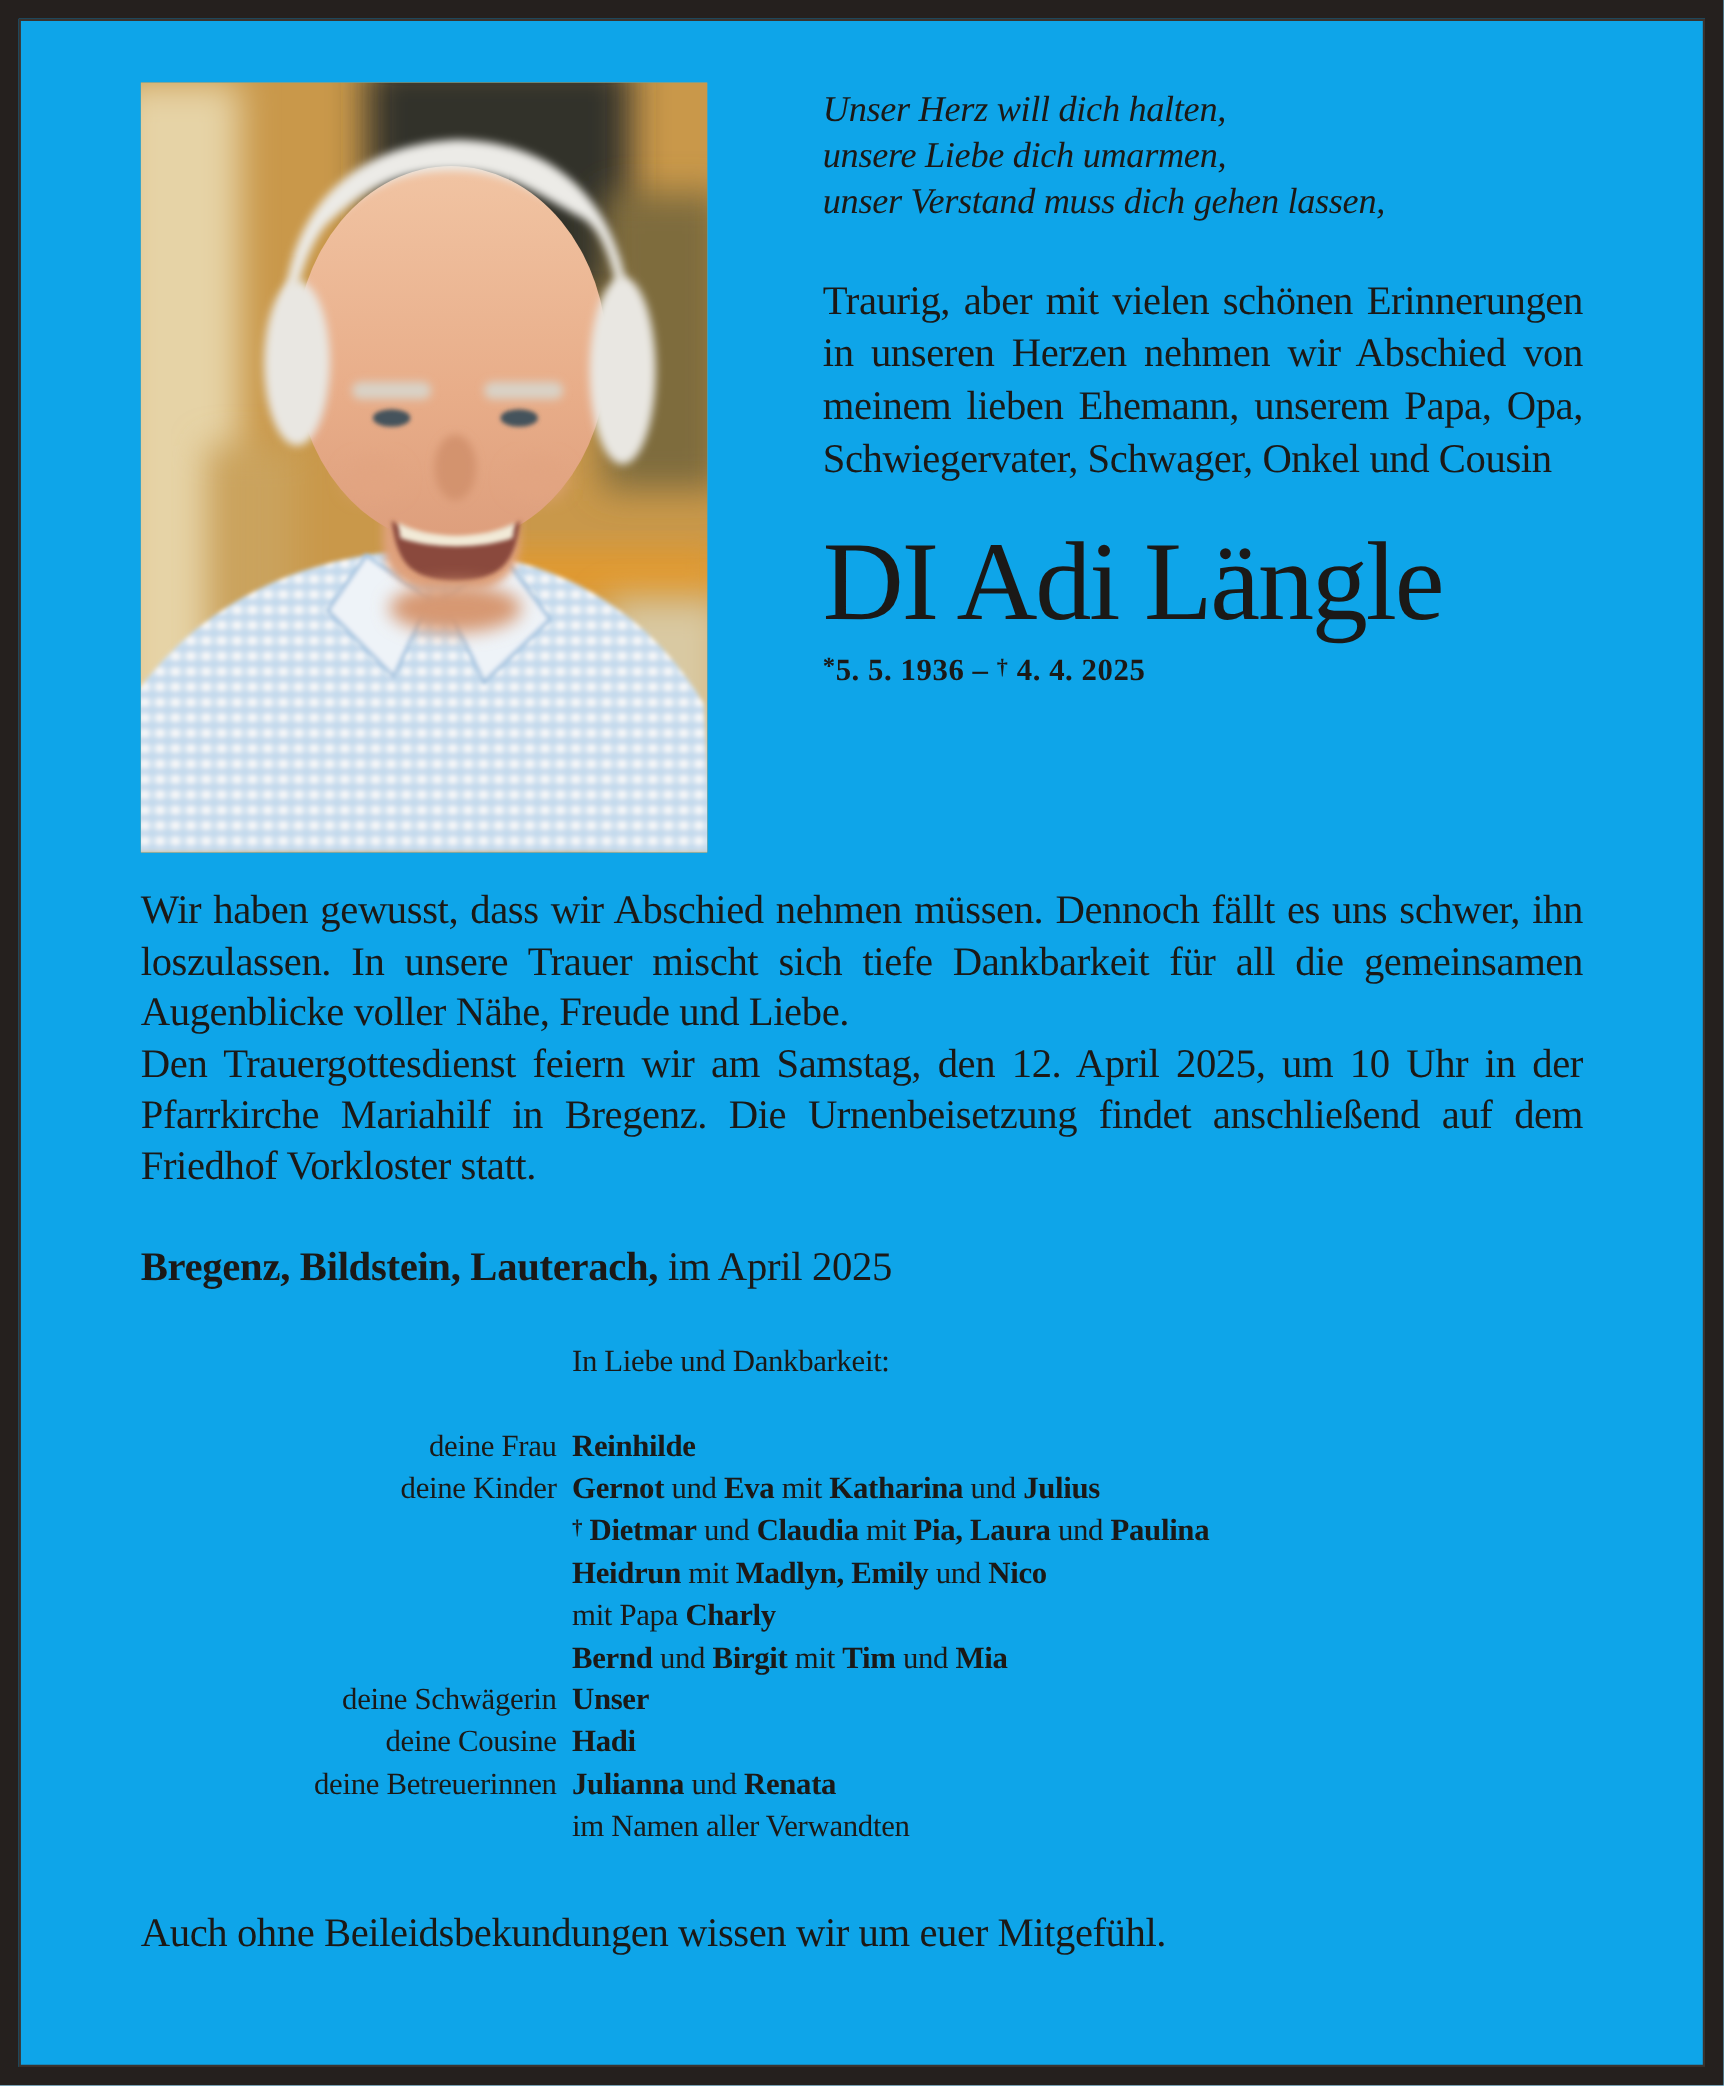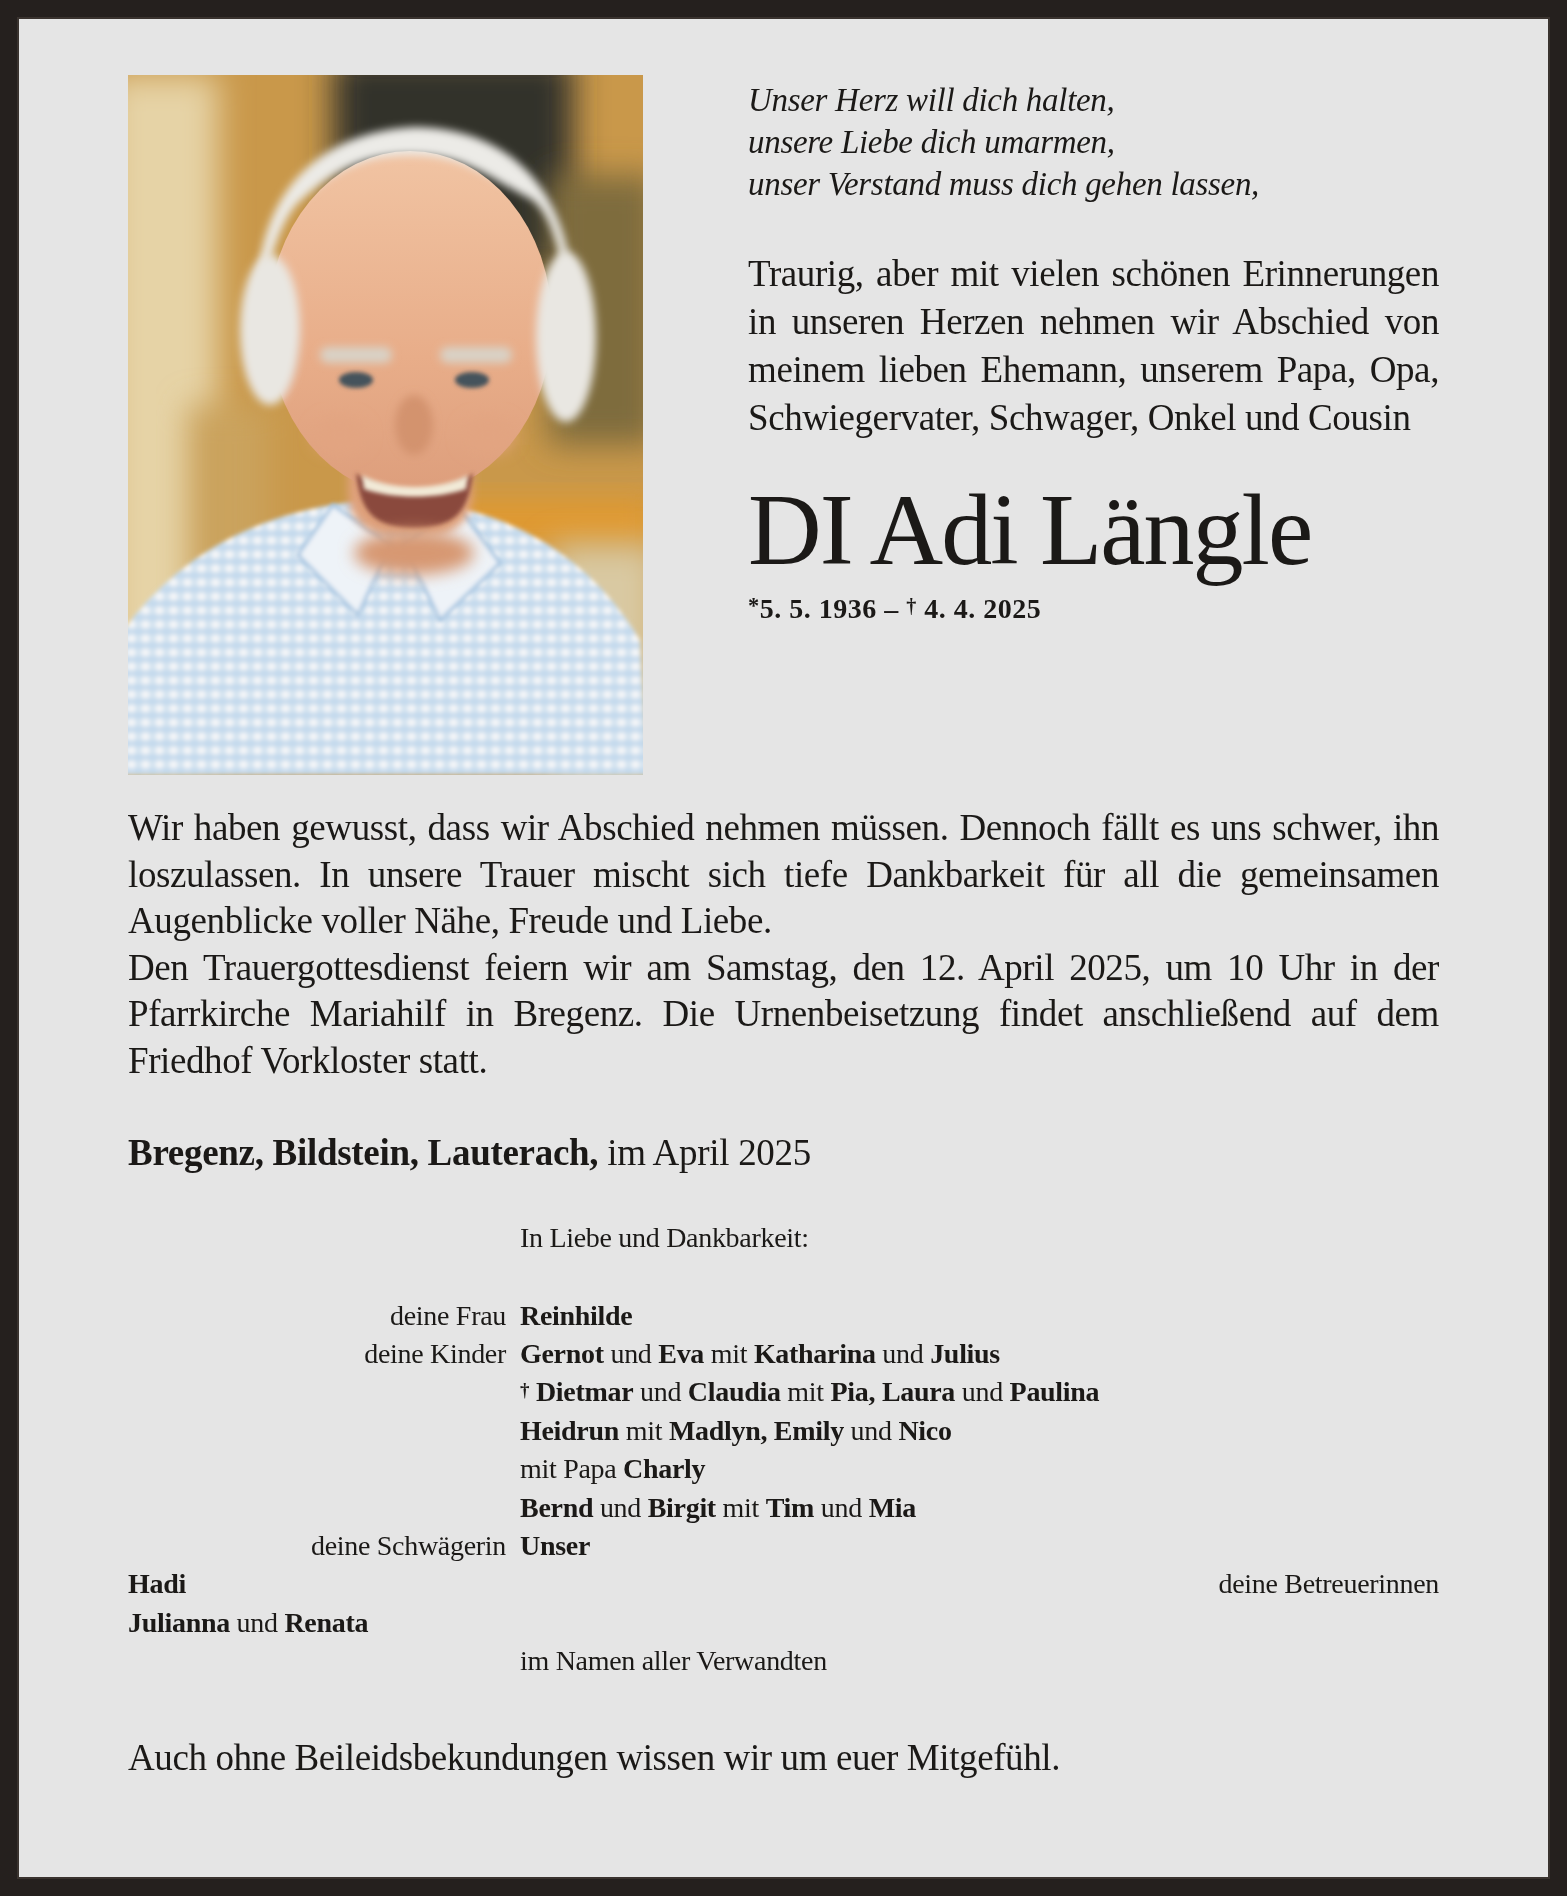--- a/index.html
+++ b/index.html
@@ -7,21 +7,21 @@
     padding: 0;
     background: #ffffff;
     font-family: "Liberation Serif", "DejaVu Serif", serif;
     color: #1b1917;
   }
   .card {
     position: relative;
     box-sizing: border-box;
     width: 1567px;
     height: 1896px;
-    background: #e5e5e5;
+    background: #0ea5e9;
     border: 17px solid #25201e;
     box-shadow: inset 0 0 0 2px #3a332f;
     padding: 40px 111px 0 111px;
     overflow: hidden;
   }
   
   .top-row {
     display: flex;
     align-items: flex-start;
     margin-bottom: 30px;
@@ -205,20 +205,21 @@
         <div class="fam-label"></div>
         <div class="fam-value"><span class="b sup">†</span><span class="b"> Dietmar</span><span> und </span><span class="b">Claudia</span><span> mit </span><span class="b">Pia, Laura</span><span> und </span><span class="b">Paulina</span></div>
         <div class="fam-label"></div>
         <div class="fam-value"><span class="b">Heidrun</span><span> mit </span><span class="b">Madlyn, Emily</span><span> und </span><span class="b">Nico</span></div>
         <div class="fam-label"></div>
         <div class="fam-value"><span>mit Papa </span><span class="b">Charly</span></div>
         <div class="fam-label"></div>
         <div class="fam-value"><span class="b">Bernd</span><span> und </span><span class="b">Birgit</span><span> mit </span><span class="b">Tim</span><span> und </span><span class="b">Mia</span></div>
         <div class="fam-label">deine Schwägerin</div>
         <div class="fam-value"><span class="b">Unser</span></div>
+        <div class="fam-label">deine Cousine</div>
         <div class="fam-value"><span class="b">Hadi</span></div>
         <div class="fam-label">deine Betreuerinnen</div>
         <div class="fam-value"><span class="b">Julianna</span><span> und </span><span class="b">Renata</span></div>
       </div>
     <div class="fam-footnote">im Namen aller Verwandten</div>
   </div>
 
   <p class="condolence">Auch ohne Beileidsbekundungen wissen wir um euer Mitgefühl.</p>
 
 </div>

